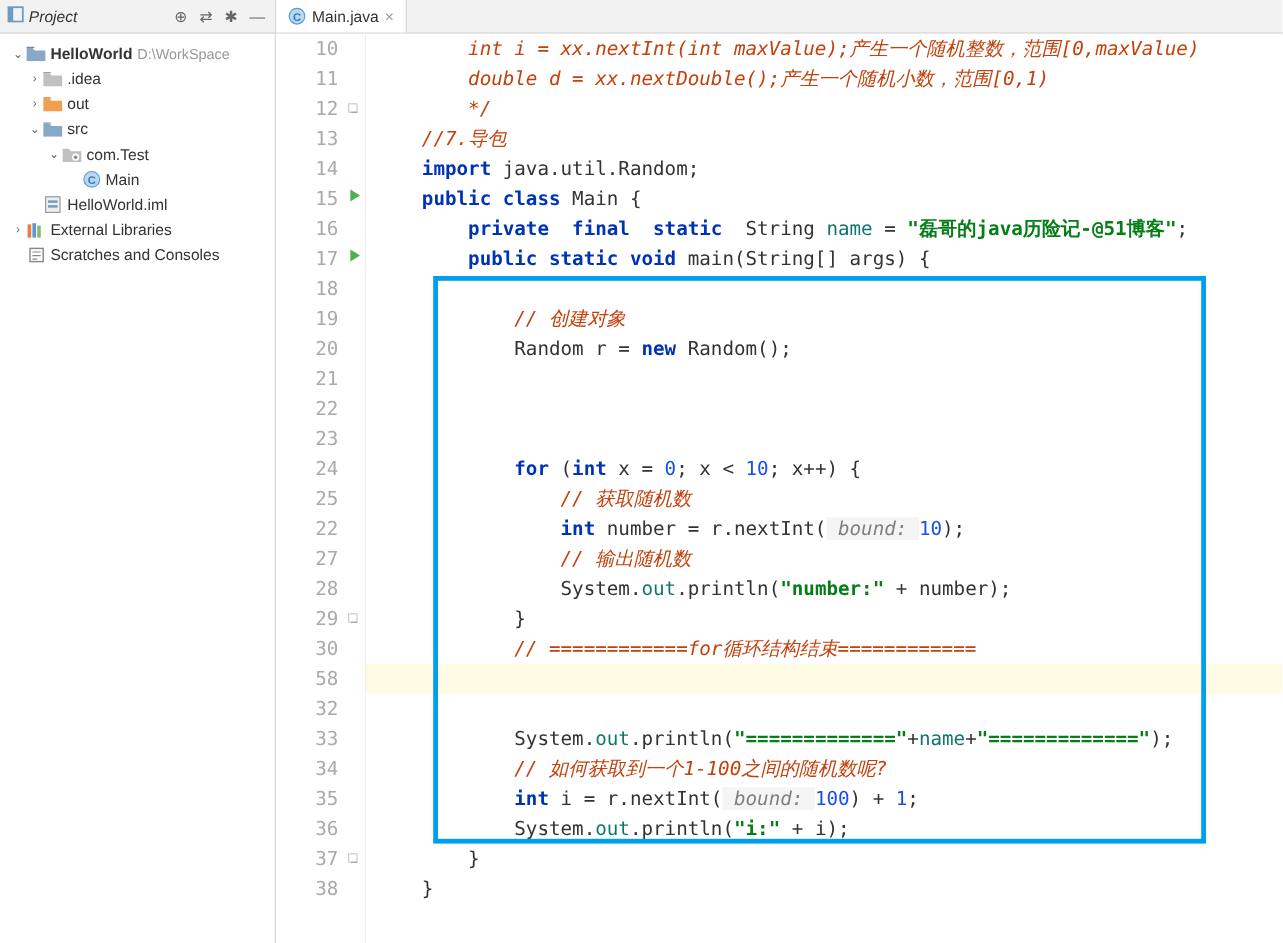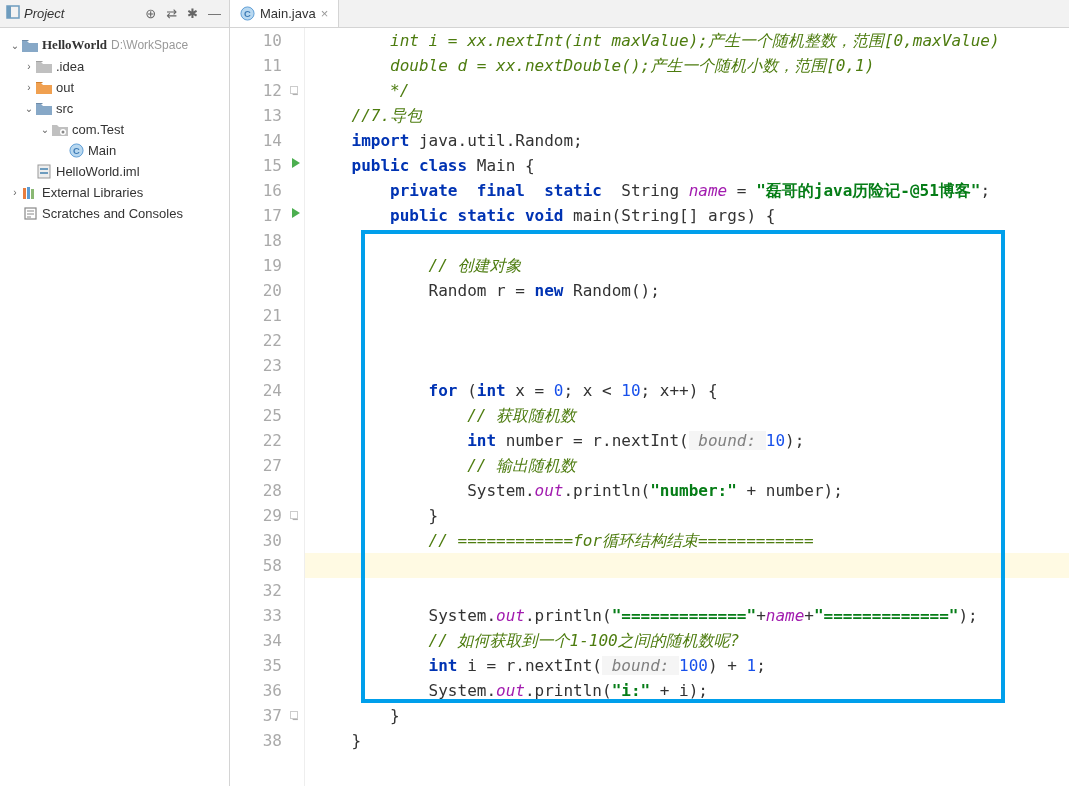--- a/index.html
+++ b/index.html
@@ -27,23 +27,23 @@
 .gutter { width: 75px; background: #fff; border-right: 1px solid #eee; text-align: right; color: #aaa; user-select: none; }
 .gutter-line { height: 25px; line-height: 25px; padding-right: 22px; position: relative; }
 .run-icon { position: absolute; right: 4px; top: 5px; width: 0; height: 0; border-left: 8px solid #4caf50; border-top: 5px solid transparent; border-bottom: 5px solid transparent; }
 .fold-icon { position: absolute; right: 6px; top: 8px; width: 8px; height: 8px; border: 1px solid #ccc; background: #fff; }
 .fold-icon::before { content: '−'; position: absolute; top: -5px; left: 1px; color: #999; font-size: 10px; }
 .code-area { flex: 1; position: relative; background: #fff; }
 .code-line { height: 25px; line-height: 25px; white-space: pre; padding-left: 8px; }
 .hl-line { background: #fffae3; }
 .kw { color: #0033b3; font-weight: bold; }
 .str { color: #067d17; font-weight: bold; }
-.com { color: #4d7c0f; font-style: italic; }
+.com { color: #c2410c; font-style: italic; }
 .num { color: #1750eb; }
-.fld { color: #a21caf; font-style: italic; }
+.fld { color: #0f766e; }
 .ann { color: #808080; font-style: italic; background: #f5f5f5; }
 .blue-box { position: absolute; border: 4px solid #009feb; pointer-events: none; }
 .c-icon-svg { width: 15px; height: 15px; }
 </style>
 </head>
 <body>
 
 <div class="container">
   <div class="sidebar">
     <div class="sidebar-header">
@@ -63,21 +63,21 @@
     </div>
     <div class="tree" id="tree">
         <div class="tree-item indent-0">
           <span class="arrow">⌄</span>
           <span class="folder-icon">
             <svg width="16" height="13" viewBox="0 0 16 13">
               <path d="M0 2 L5 2 L7 4 L16 4 L16 13 L0 13 Z" fill="#87a8c7"></path>
               <path d="M0 1 L6 1 L7 2 L0 2 Z" fill="#6e8ba8"></path>
             </svg>
           </span>
-          <span class="label" style="font-weight: bold; font-family: Liberation Serif, serif;">HelloWorld</span>
+          <span class="label" style="font-weight: bold;">HelloWorld</span>
           <span class="path">D:\WorkSpace</span>
         </div>
         <div class="tree-item indent-1">
           <span class="arrow">›</span>
           <span class="folder-icon">
             <svg width="16" height="13" viewBox="0 0 16 13">
               <path d="M0 2 L5 2 L7 4 L16 4 L16 13 L0 13 Z" fill="#c0c0c0"></path>
               <path d="M0 1 L6 1 L7 2 L0 2 Z" fill="#a0a0a0"></path>
             </svg>
           </span>

